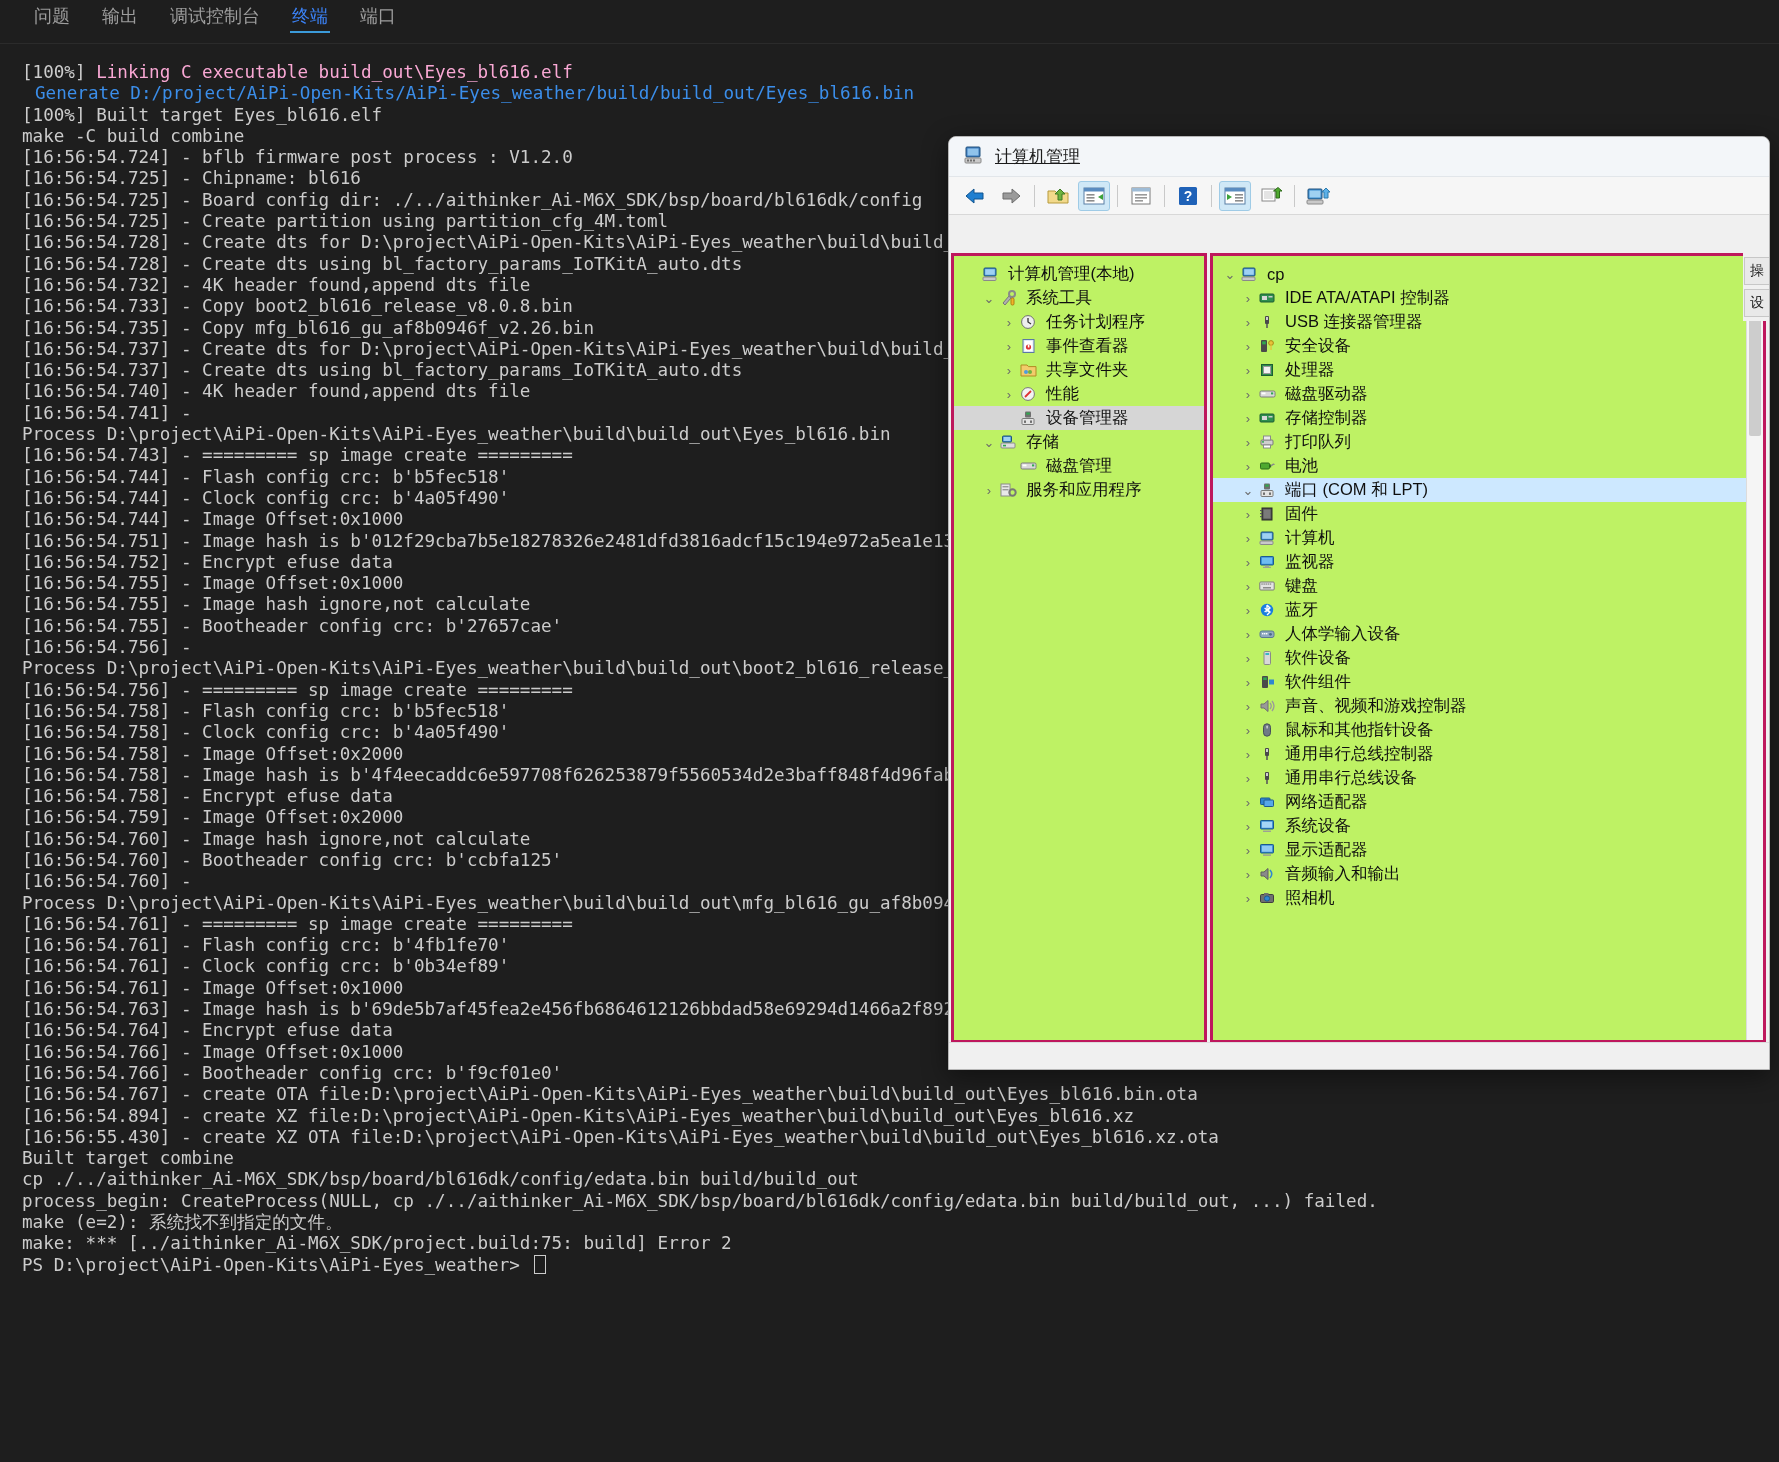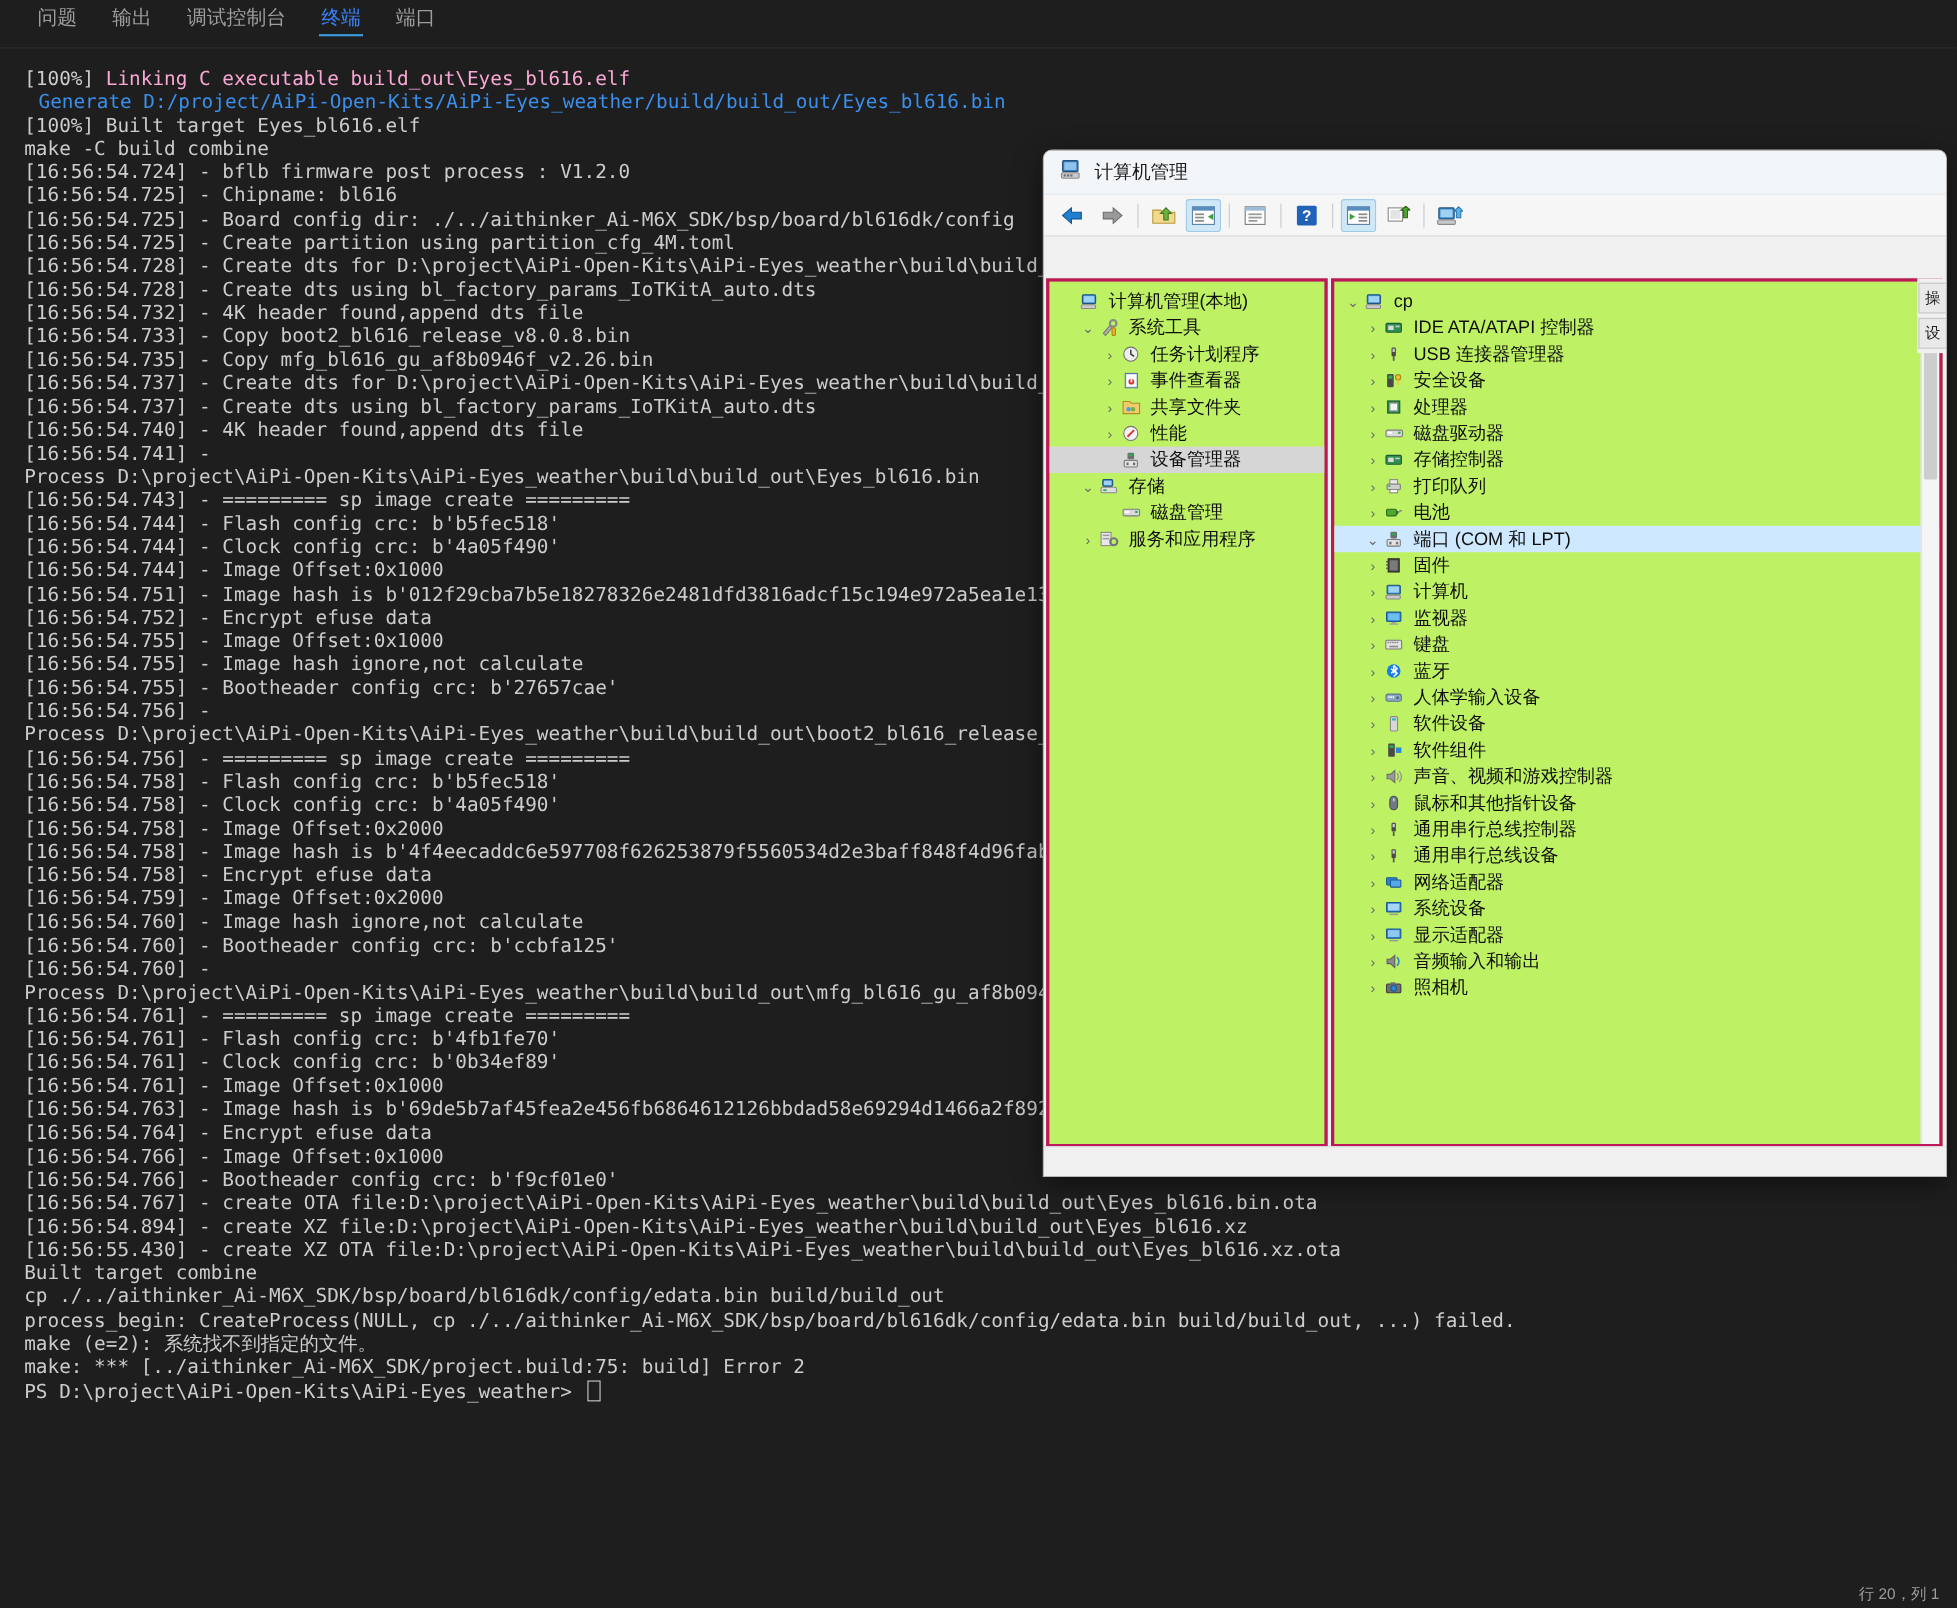--- a/index.html
+++ b/index.html
@@ -113,20 +113,21 @@
     display: flex;
     align-items: center;
     padding-left: 14px;
     box-sizing: border-box;
     border-bottom: 1px solid #e2e6ea;
   }
   #cm-title-text {
     font-size: 17px;
     color: #1b1b1b;
     margin-left: 10px;
+    text-decoration: underline;
   }
   #cm-menubar {
     height: 36px;
     background: #ffffff;
     display: flex;
     align-items: center;
     padding-left: 14px;
     box-sizing: border-box;
     border-bottom: 1px solid #e2e2e2;
   }
@@ -268,23 +269,20 @@
   <div id="panel-tabs">
       <div class="panel-tab"><span>问题</span></div>
       <div class="panel-tab"><span>输出</span></div>
       <div class="panel-tab"><span>调试控制台</span></div>
       <div class="panel-tab active"><span>终端</span></div>
       <div class="panel-tab"><span>端口</span></div>
     </div>
 
   <div id="terminal"><div><span class="t-white">[100%] </span><span class="t-green">Linking C executable build_out\Eyes_bl616.elf</span></div><div><span class="t-blue">Generate D:/project/AiPi-Open-Kits/AiPi-Eyes_weather/build/build_out/Eyes_bl616.bin</span></div><div><span class="t-white">[100%] Built target Eyes_bl616.elf</span></div><div><span class="t-white">make -C build combine</span></div><div><span class="t-white">[16:56:54.724] - bflb firmware post process : V1.2.0</span></div><div><span class="t-white">[16:56:54.725] - Chipname: bl616</span></div><div><span class="t-white">[16:56:54.725] - Board config dir: ./../aithinker_Ai-M6X_SDK/bsp/board/bl616dk/config</span></div><div><span class="t-white">[16:56:54.725] - Create partition using partition_cfg_4M.toml</span></div><div><span class="t-white">[16:56:54.728] - Create dts for D:\project\AiPi-Open-Kits\AiPi-Eyes_weather\build\build_out\Eyes</span></div><div><span class="t-white">[16:56:54.728] - Create dts using bl_factory_params_IoTKitA_auto.dts</span></div><div><span class="t-white">[16:56:54.732] - 4K header found,append dts file</span></div><div><span class="t-white">[16:56:54.733] - Copy boot2_bl616_release_v8.0.8.bin</span></div><div><span class="t-white">[16:56:54.735] - Copy mfg_bl616_gu_af8b0946f_v2.26.bin</span></div><div><span class="t-white">[16:56:54.737] - Create dts for D:\project\AiPi-Open-Kits\AiPi-Eyes_weather\build\build_out\mfg</span></div><div><span class="t-white">[16:56:54.737] - Create dts using bl_factory_params_IoTKitA_auto.dts</span></div><div><span class="t-white">[16:56:54.740] - 4K header found,append dts file</span></div><div><span class="t-white">[16:56:54.741] - </span></div><div><span class="t-white">Process D:\project\AiPi-Open-Kits\AiPi-Eyes_weather\build\build_out\Eyes_bl616.bin</span></div><div><span class="t-white">[16:56:54.743] - ========= sp image create =========</span></div><div><span class="t-white">[16:56:54.744] - Flash config crc: b'b5fec518'</span></div><div><span class="t-white">[16:56:54.744] - Clock config crc: b'4a05f490'</span></div><div><span class="t-white">[16:56:54.744] - Image Offset:0x1000</span></div><div><span class="t-white">[16:56:54.751] - Image hash is b'012f29cba7b5e18278326e2481dfd3816adcf15c194e972a5ea1e13910cee8</span></div><div><span class="t-white">[16:56:54.752] - Encrypt efuse data</span></div><div><span class="t-white">[16:56:54.755] - Image Offset:0x1000</span></div><div><span class="t-white">[16:56:54.755] - Image hash ignore,not calculate</span></div><div><span class="t-white">[16:56:54.755] - Bootheader config crc: b'27657cae'</span></div><div><span class="t-white">[16:56:54.756] - </span></div><div><span class="t-white">Process D:\project\AiPi-Open-Kits\AiPi-Eyes_weather\build\build_out\boot2_bl616_release_v8.0.8.</span></div><div><span class="t-white">[16:56:54.756] - ========= sp image create =========</span></div><div><span class="t-white">[16:56:54.758] - Flash config crc: b'b5fec518'</span></div><div><span class="t-white">[16:56:54.758] - Clock config crc: b'4a05f490'</span></div><div><span class="t-white">[16:56:54.758] - Image Offset:0x2000</span></div><div><span class="t-white">[16:56:54.758] - Image hash is b'4f4eecaddc6e597708f626253879f5560534d2e3baff848f4d96fabbce4b02</span></div><div><span class="t-white">[16:56:54.758] - Encrypt efuse data</span></div><div><span class="t-white">[16:56:54.759] - Image Offset:0x2000</span></div><div><span class="t-white">[16:56:54.760] - Image hash ignore,not calculate</span></div><div><span class="t-white">[16:56:54.760] - Bootheader config crc: b'ccbfa125'</span></div><div><span class="t-white">[16:56:54.760] - </span></div><div><span class="t-white">Process D:\project\AiPi-Open-Kits\AiPi-Eyes_weather\build\build_out\mfg_bl616_gu_af8b0946f_v2.2</span></div><div><span class="t-white">[16:56:54.761] - ========= sp image create =========</span></div><div><span class="t-white">[16:56:54.761] - Flash config crc: b'4fb1fe70'</span></div><div><span class="t-white">[16:56:54.761] - Clock config crc: b'0b34ef89'</span></div><div><span class="t-white">[16:56:54.761] - Image Offset:0x1000</span></div><div><span class="t-white">[16:56:54.763] - Image hash is b'69de5b7af45fea2e456fb6864612126bbdad58e69294d1466a2f892e010d1f</span></div><div><span class="t-white">[16:56:54.764] - Encrypt efuse data</span></div><div><span class="t-white">[16:56:54.766] - Image Offset:0x1000</span></div><div><span class="t-white">[16:56:54.766] - Bootheader config crc: b'f9cf01e0'</span></div><div><span class="t-white">[16:56:54.767] - create OTA file:D:\project\AiPi-Open-Kits\AiPi-Eyes_weather\build\build_out\Eyes_bl616.bin.ota</span></div><div><span class="t-white">[16:56:54.894] - create XZ file:D:\project\AiPi-Open-Kits\AiPi-Eyes_weather\build\build_out\Eyes_bl616.xz</span></div><div><span class="t-white">[16:56:55.430] - create XZ OTA file:D:\project\AiPi-Open-Kits\AiPi-Eyes_weather\build\build_out\Eyes_bl616.xz.ota</span></div><div><span class="t-white">Built target combine</span></div><div><span class="t-white">cp ./../aithinker_Ai-M6X_SDK/bsp/board/bl616dk/config/edata.bin build/build_out</span></div><div><span class="t-white">process_begin: CreateProcess(NULL, cp ./../aithinker_Ai-M6X_SDK/bsp/board/bl616dk/config/edata.bin build/build_out, ...) failed.</span></div><div><span class="t-white">make (e=2): 系统找不到指定的文件。</span></div><div><span class="t-white">make: *** [../aithinker_Ai-M6X_SDK/project.build:75: build] Error 2</span></div><div><span class="t-white">PS D:\project\AiPi-Open-Kits\AiPi-Eyes_weather&gt; </span><span class="t-cursor"></span></div></div>
 
-  <div id="status-bar">
-    <span>行 20，列 1</span>
-  </div>
 </div>
 
 <div id="cm-window">
 
   <div id="cm-titlebar">
     <span>
       <svg width="22" height="22" viewBox="0 0 22 22">
         <rect x="3" y="3" width="14" height="10" rx="1" fill="#3b7bbf" stroke="#23527c"></rect>
         <rect x="4.5" y="4.5" width="11" height="7" fill="#8fc3ec"></rect>
         <rect x="2" y="14" width="16" height="5" rx="1" fill="#c9c9c9" stroke="#8a8a8a"></rect>

